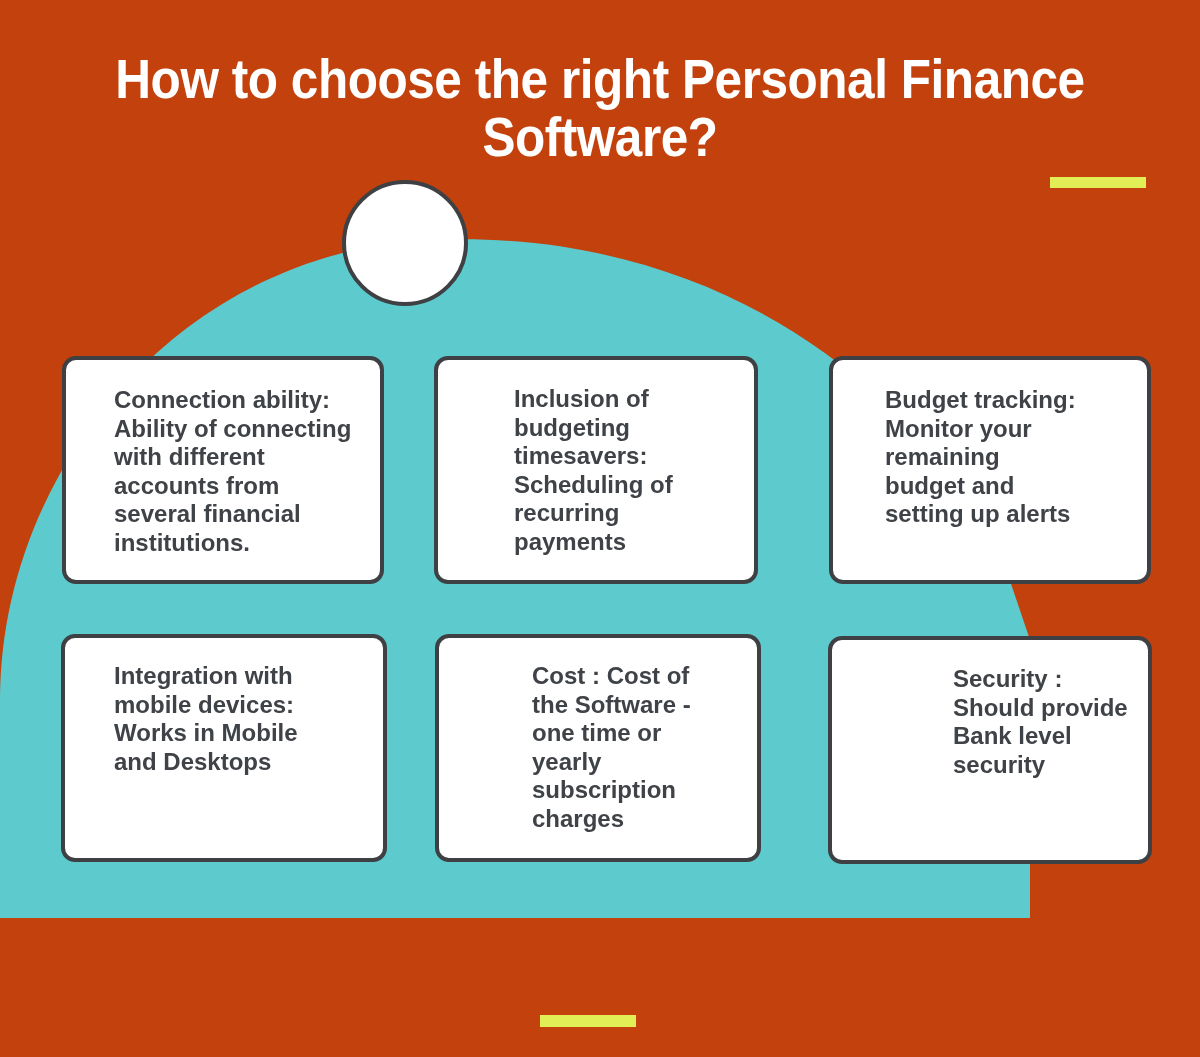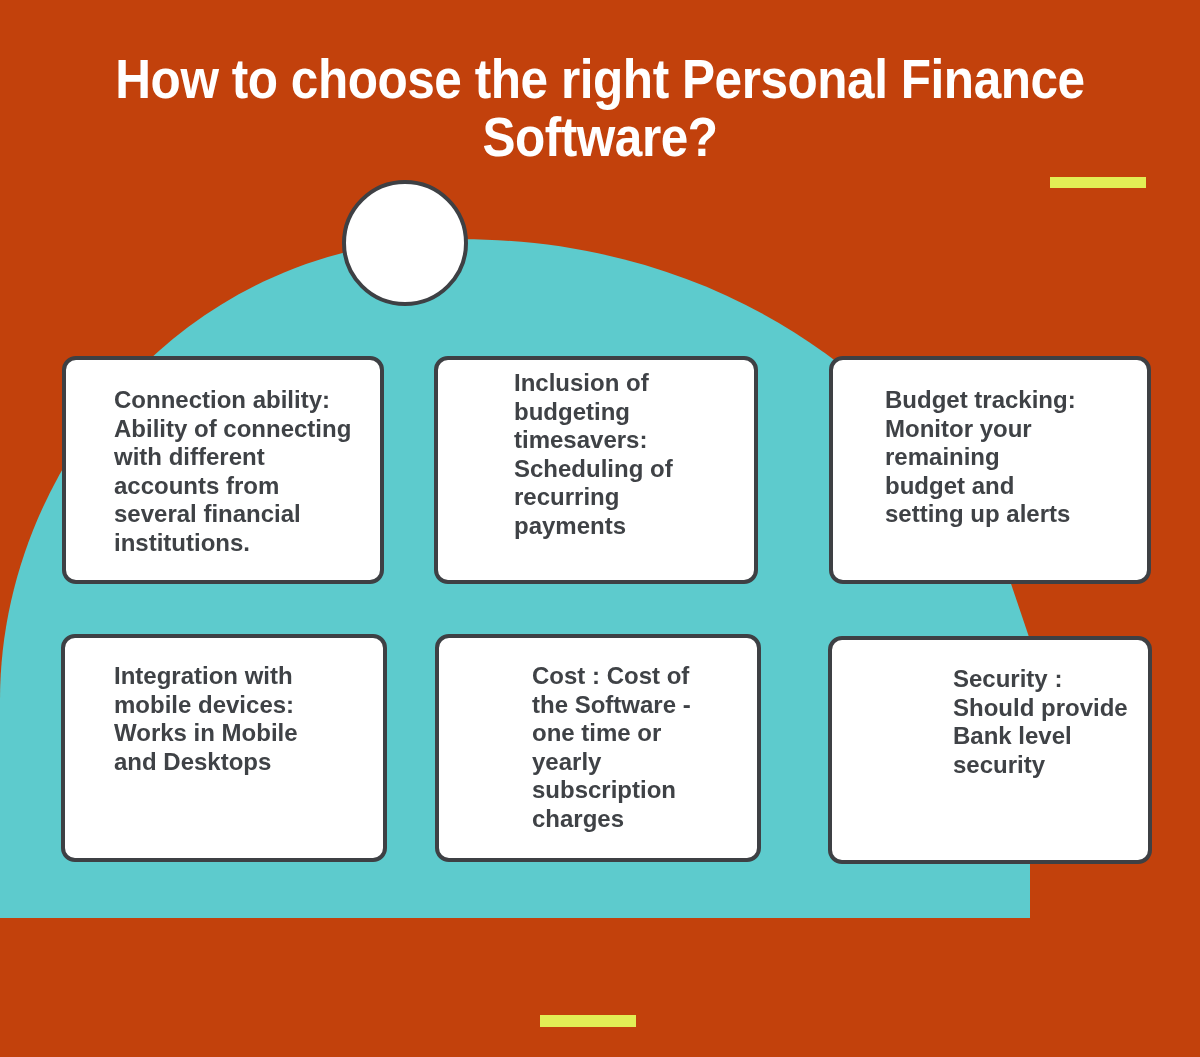--- a/index.html
+++ b/index.html
@@ -99,21 +99,21 @@
   
   .card-1 { left: 62px;  top: 356px; width: 322px; height: 228px; }
   .card-2 { left: 434px; top: 356px; width: 324px; height: 228px; }
   .card-3 { left: 829px; top: 356px; width: 322px; height: 228px; }
   
   .card-4 { left: 61px;  top: 634px; width: 326px; height: 228px; }
   .card-5 { left: 435px; top: 634px; width: 326px; height: 228px; }
   .card-6 { left: 828px; top: 636px; width: 324px; height: 228px; }
 
   .card-1 .card-text { padding: 26px 16px 0 28px; }
-  .card-2 .card-text { padding: 9px 16px 0 56px; }
+  .card-2 .card-text { padding: 25px 16px 0 56px; }
   .card-3 .card-text { padding: 26px 16px 0 32px; }
   .card-4 .card-text { padding: 24px 16px 0 29px; }
   .card-5 .card-text { padding: 24px 16px 0 73px; }
   .card-6 .card-text { padding: 25px 16px 0 101px; }
 </style>
 </head>
 <body>
 
 <div class="canvas">
 

